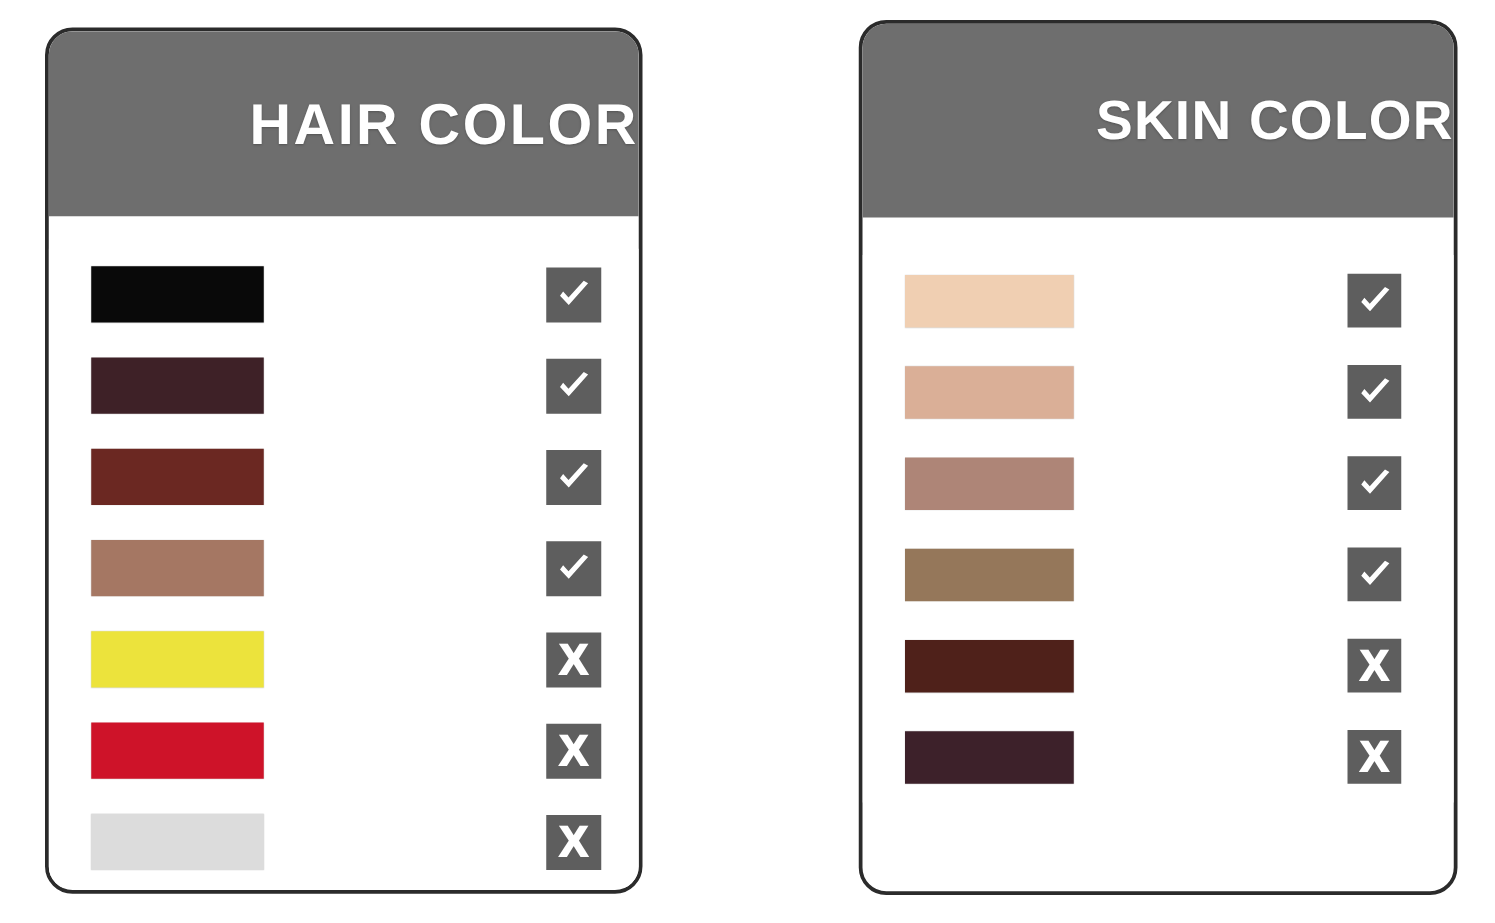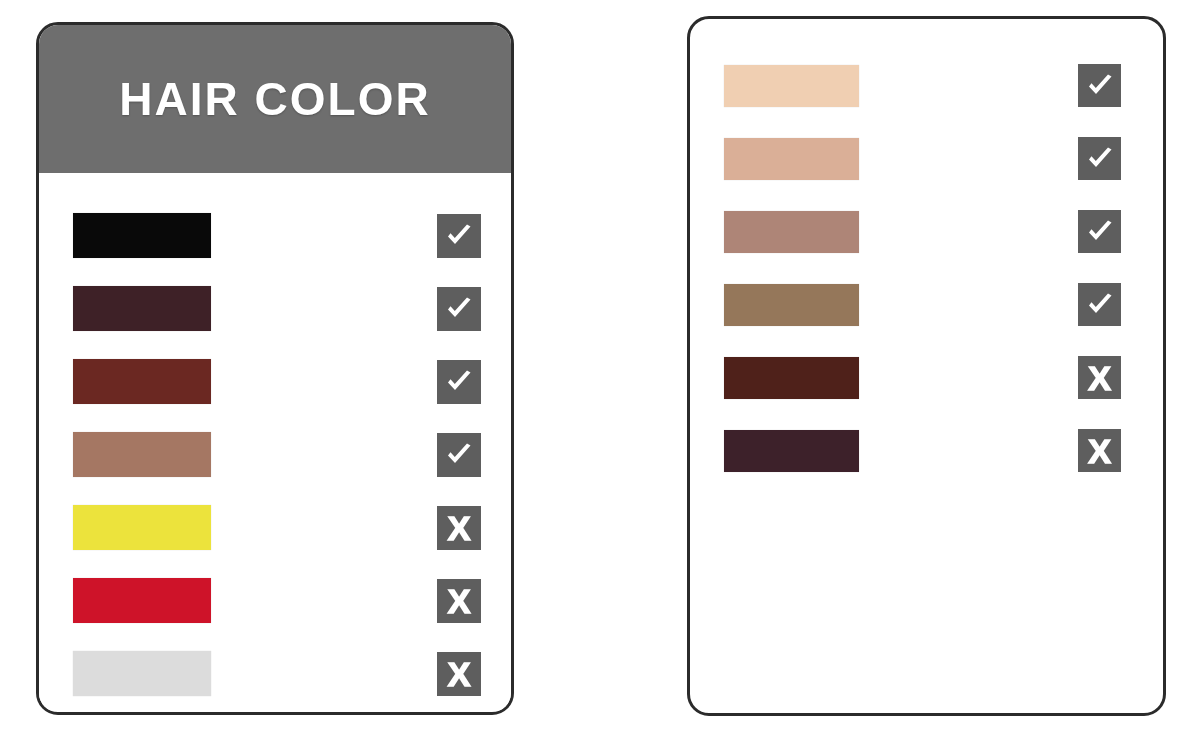--- a/index.html
+++ b/index.html
@@ -45,21 +45,21 @@
     top: 16px;
     width: 479px;
     height: 700px;
   }
 
   .card-header {
     height: 148px;
     background: #6e6e6e;
     display: flex;
     align-items: center;
-    justify-content: center;
+    justify-content: flex-end;
     box-sizing: border-box;
   }
 
   .card--skin .card-header {
     height: 155px;
   }
 
   .card-title {
     color: #ffffff;
     font-size: 46px;
@@ -204,20 +204,23 @@
           <div class="swatch" style="background: rgb(220, 220, 220);"></div>
           <div class="row-spacer"></div>
           <div class="mark" style="background: rgb(94, 94, 94);">
             <span class="mark-x">X</span>
           </div>
         </div>
       </div>
   </div>
 
   <div class="card card--skin">
+    <div class="card-header">
+      <div class="card-title">SKIN COLOR</div>
+    </div>
     <div class="card-body">
         <div class="row">
           <div class="swatch" style="background: rgb(240, 207, 178);"></div>
           <div class="row-spacer"></div>
           <div class="mark" style="background: rgb(94, 94, 94);">
             <svg width="30" height="30" viewBox="0 0 30 30" aria-hidden="true">
               <path d="M4 15.5 L11 23 L26.5 5.5 L23 3.5 L10.8 17 L6.5 12.2 Z" fill="#ffffff"></path>
             </svg>
           </div>
         </div>

